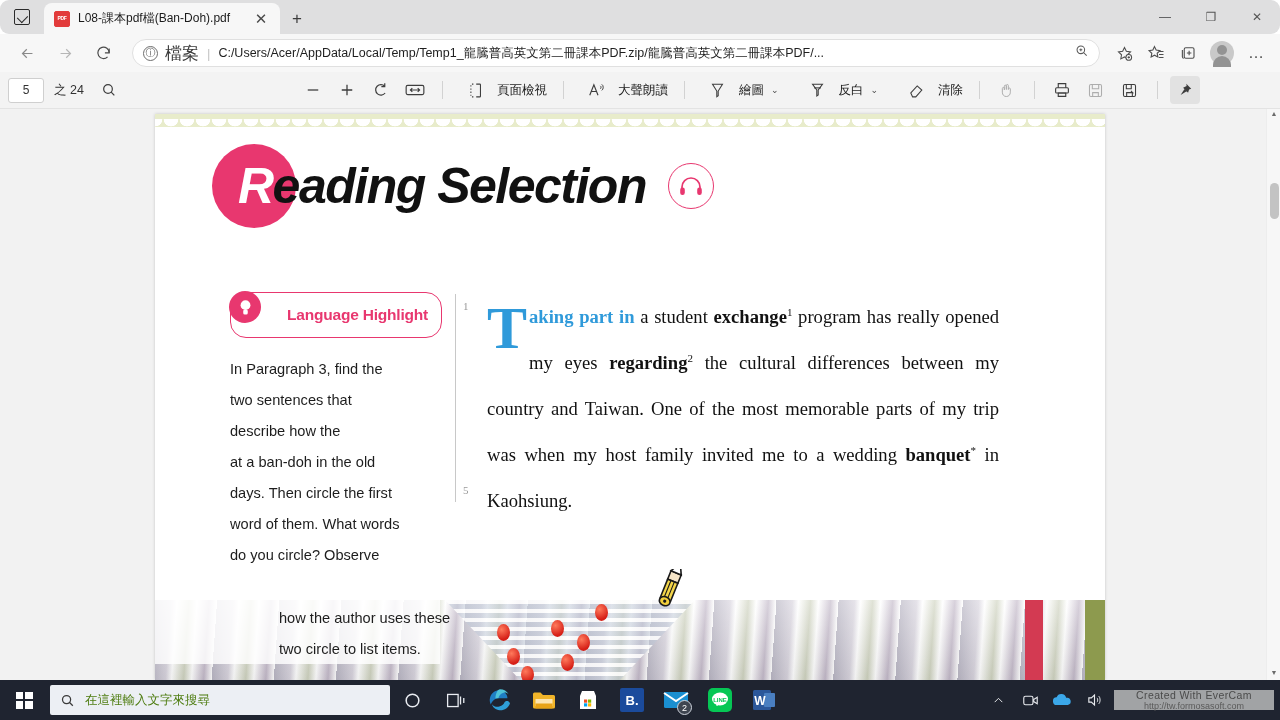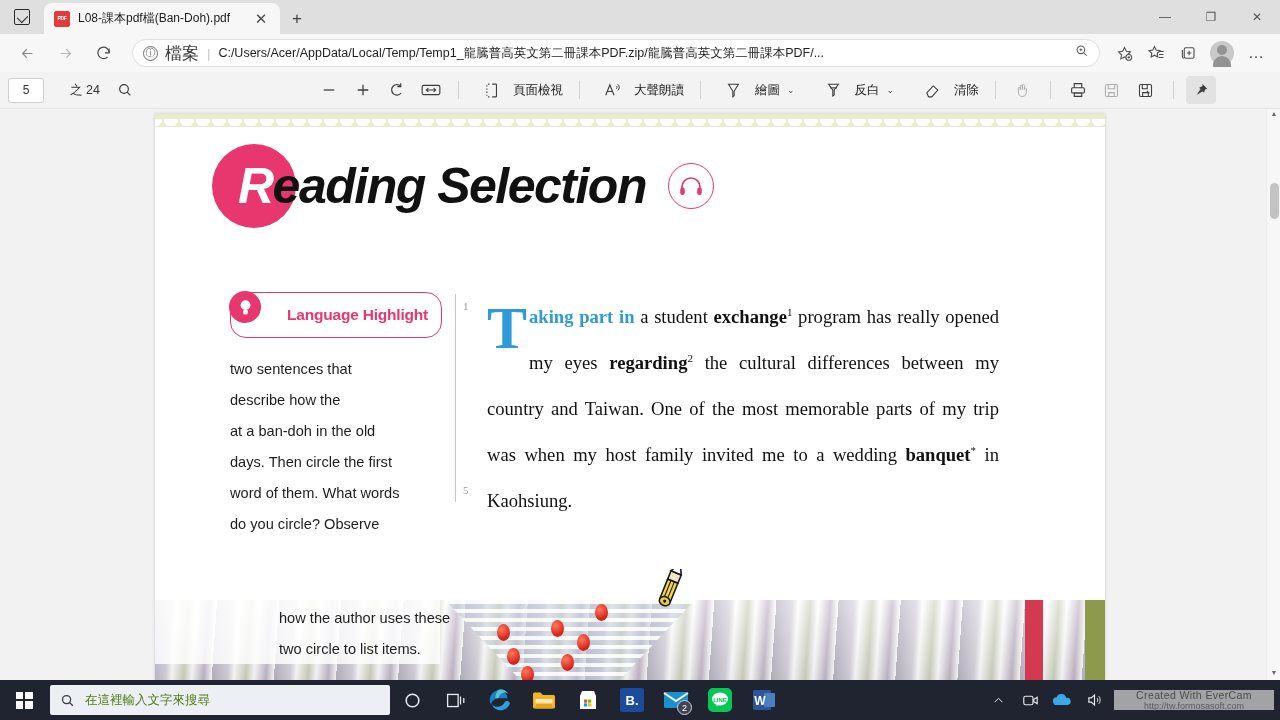--- a/index.html
+++ b/index.html
@@ -8,21 +8,21 @@
     overflow: hidden;
     font-family: "Liberation Sans", sans-serif;
     background: #fff;
   }
   #root { position: relative; width: 1280px; height: 720px; }
 
   
   .tabstrip {
     position: absolute; left: 0; top: 0; width: 1280px; height: 34px;
     background: #dfdfe0;
-    display: flex; align-items: flex-end;
+    display: flex; align-items: flex-end; border-radius: 9px;
   }
   .tab-sysicon {
     width: 44px; height: 34px;
     display: flex; align-items: center; justify-content: center;
   }
   .tab-sysicon .sq {
     width: 16px; height: 16px; border: 1.6px solid #2b2b2b; border-radius: 2px;
     position: relative;
   }
   .tab-sysicon .sq:after {
@@ -115,21 +115,21 @@
     position: absolute; left: 0; top: 72px; width: 1280px; height: 37px;
     background: #f3f3f3; border-bottom: 1px solid #e3e3e3;
     display: flex; align-items: center;
   }
   .pagebox {
     width: 36px; height: 25px; border: 1px solid #cfcfcf; background: #fff;
     border-radius: 3px; margin-left: 8px;
     display: flex; align-items: center; justify-content: center;
     font-size: 12px; color: #333;
   }
-  .pageof { font-size: 12.5px; color: #333; margin-left: 26px; white-space: nowrap; }
+  .pageof { font-size: 12.5px; color: #333; margin-left: 10px; white-space: nowrap; }
   .tb-ico {
     width: 30px; height: 28px; display: flex; align-items: center; justify-content: center;
     color: #3d3d3d; margin: 0 2px;
   }
   .tb-lbl { font-size: 12.5px; color: #222; margin-left: 4px; white-space: nowrap;}
   .tb-item { display:flex; align-items:center; padding: 0 6px; height: 28px; border-radius:4px; }
   .tb-div { width: 1px; height: 18px; background: #d2d2d2; margin: 0 10px; }
   .tb-caret { font-size: 9px; color: #4a4a4a; margin-left: 7px; }
   .tb-pin { background: #e2e2e2; border-radius: 4px; }
   .tb-dim { opacity: 0.38; }
@@ -517,20 +517,21 @@
           <div class="lh-pill">
             <div class="lh-bulb">
               <svg width="17" height="19" viewBox="0 0 18 20" fill="#fff">
                   <circle cx="9" cy="7.5" r="5.2"></circle>
                   <rect x="6.6" y="12" width="4.8" height="5.4" rx="1.6"></rect>
                 </svg>
             </div>
             <div class="lh-title">Language Highlight</div>
           </div>
           <div class="lh-body">
+            <div>In Paragraph 3, find the</div>
             <div>two sentences that</div>
             <div>describe how the</div>
             <div>at a ban-doh in the old</div>
             <div>days. Then circle the first</div>
             <div>word of them. What words</div>
             <div>do you circle? Observe</div>
           </div>
         </div>
 
         <div class="read-col">

